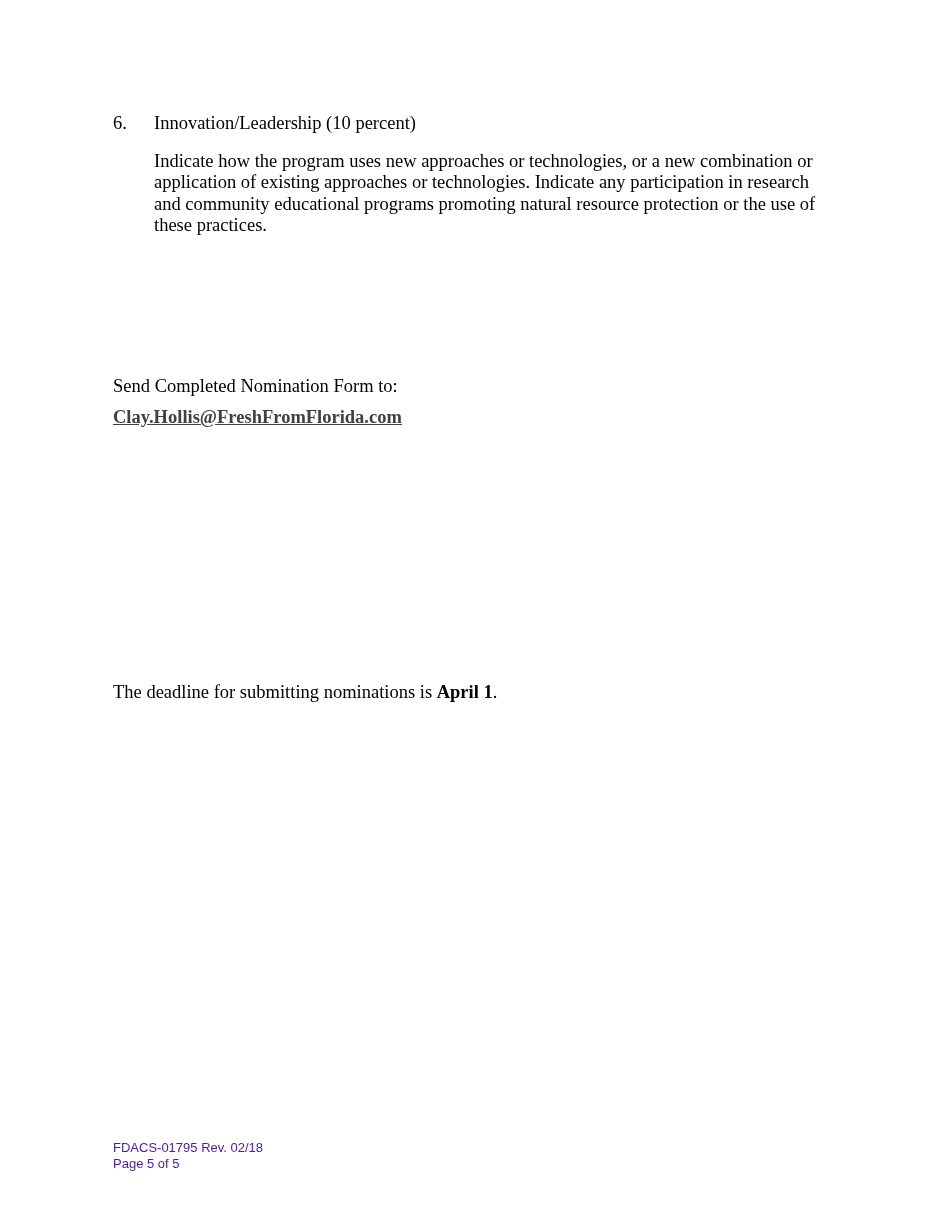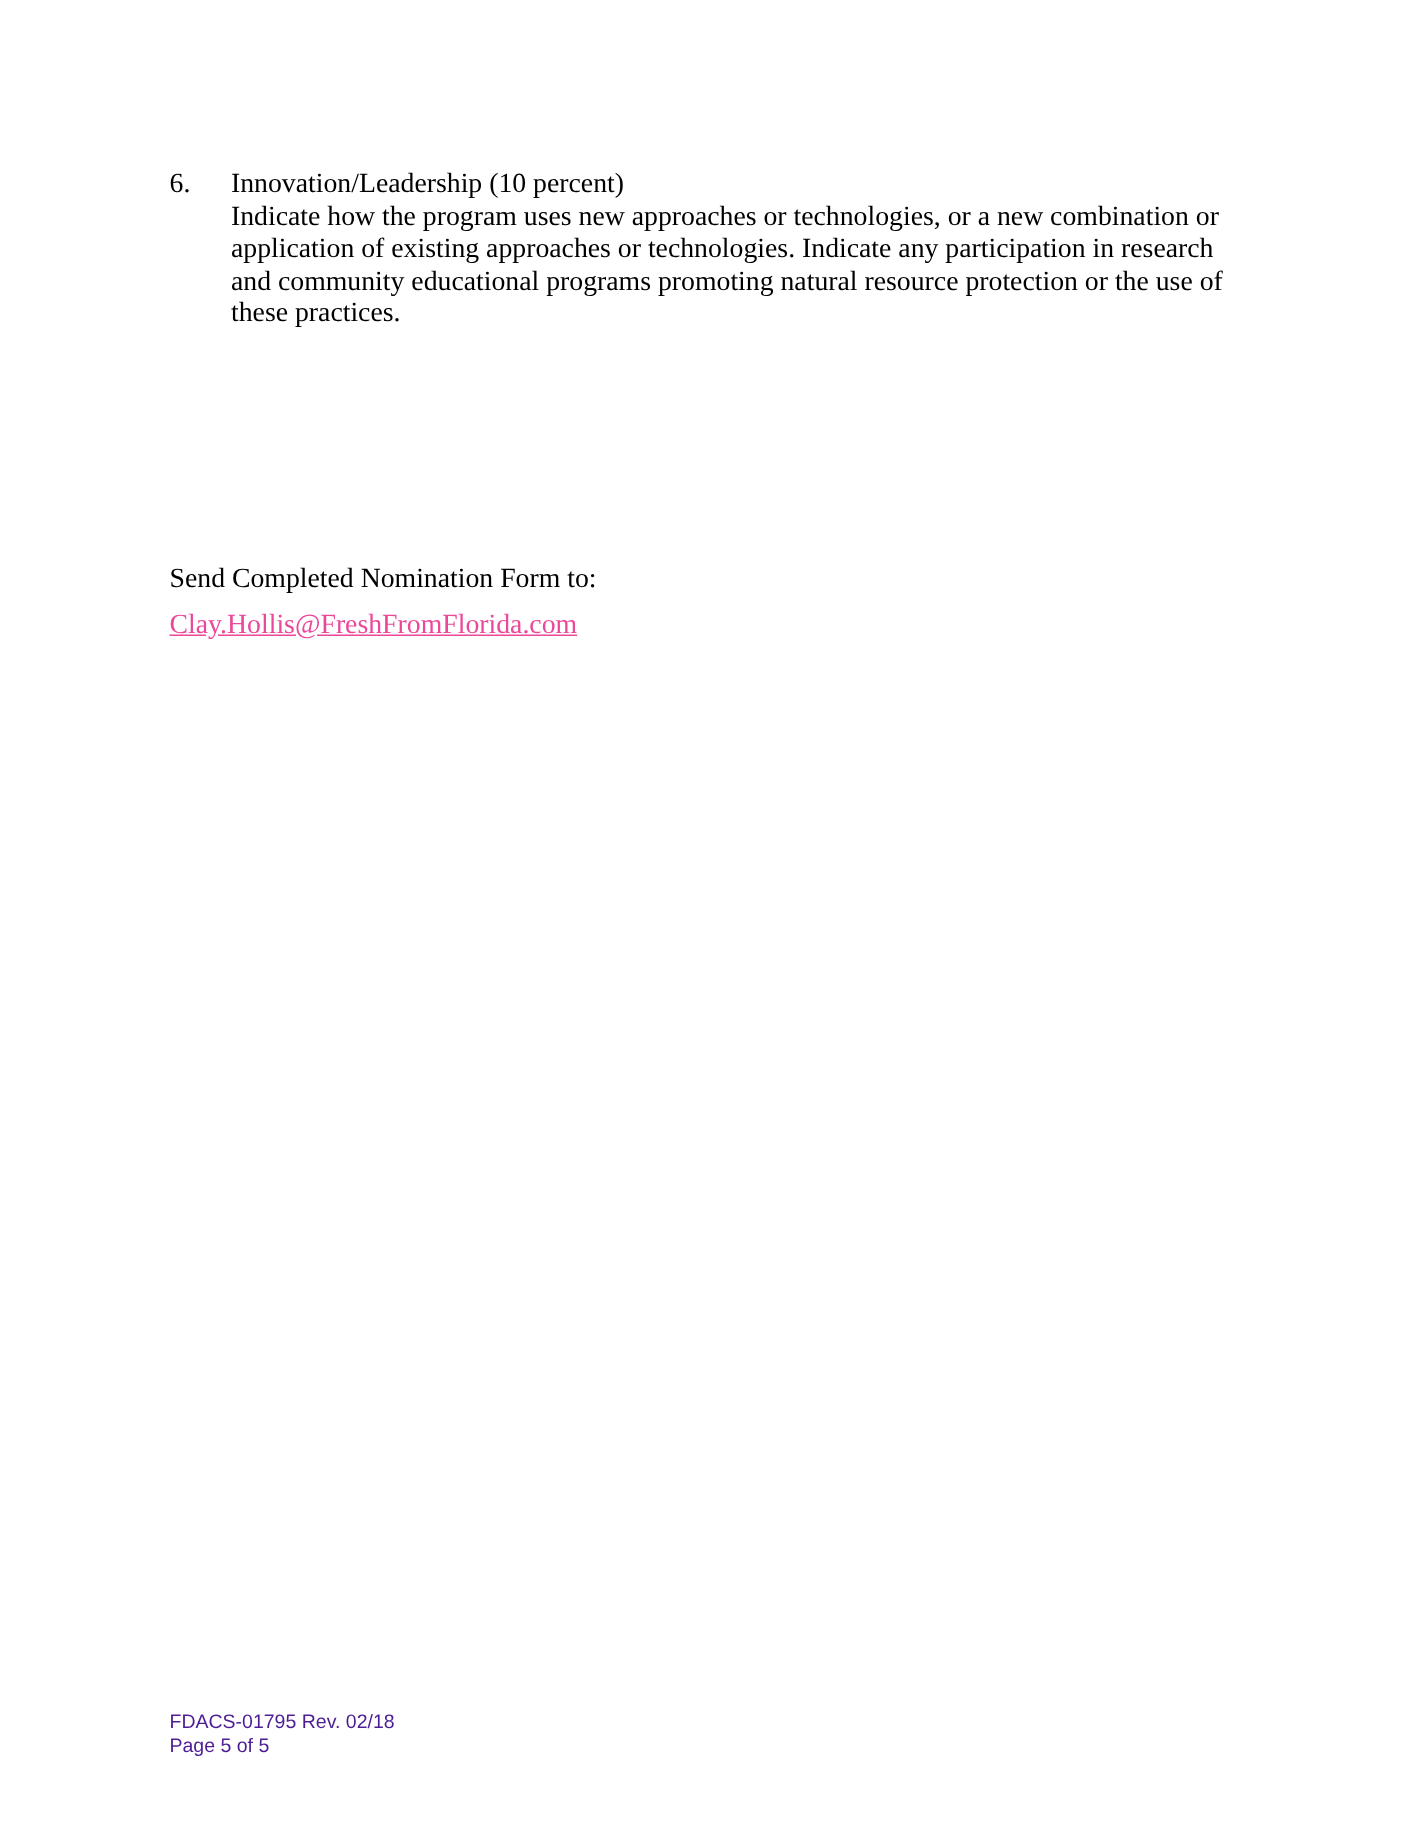--- a/index.html
+++ b/index.html
@@ -12,36 +12,37 @@
     width: 950px;
     height: 1230px;
     background: #ffffff;
     overflow: hidden;
     font-family: "Liberation Serif", "DejaVu Serif", serif;
     font-size: 18.5px;
     line-height: 21.5px;
     color: #000000;
   }
   .abs { position: absolute; left: 113px; }
-  .pre { white-space: pre-line; }
+  .pre { white-space: pre-line; margin-top: 16px; }
 
   
   .item6 { top: 113px; width: 724px; }
   .item6-head { display: flex; }
   .item6-num { width: 41px; flex: 0 0 41px; }
   .item6-title { flex: 1 1 auto; }
   .item6-body { margin-left: 41px; width: 683px; }
 
   
   .send-heading { top: 376px; font-weight: normal; width: 724px; }
   .contact { top: 407px; width: 724px; }
   .email-link {
-    color: #ec4899;
+    color: #404040;
     text-decoration: underline;
     cursor: pointer;
+    font-weight: bold;
   }
 
   
   .deadline-heading { top: 640px; font-weight: bold; width: 724px; }
   .deadline-para { top: 682px; width: 724px; }
   .bold-inline { font-weight: bold; }
 
   
   .footer {
     top: 1140px;
@@ -67,19 +68,22 @@
 these practices.</div>
   </div>
 
   <div class="abs send-heading">Send Completed Nomination Form to:</div>
 
   <div class="abs contact">
     <a class="email-link">Clay.Hollis@FreshFromFlorida.com</a>
   </div>
 
 
+  <div class="abs deadline-para">
+    <span>The deadline for submitting nominations is </span><span class="bold-inline">April 1</span><span>.</span>
+  </div>
 
   <div class="abs footer">
     <div>FDACS-01795 Rev. 02/18</div>
     <div>Page 5 of 5</div>
   </div>
 
 </div>
 
 </body></html>

